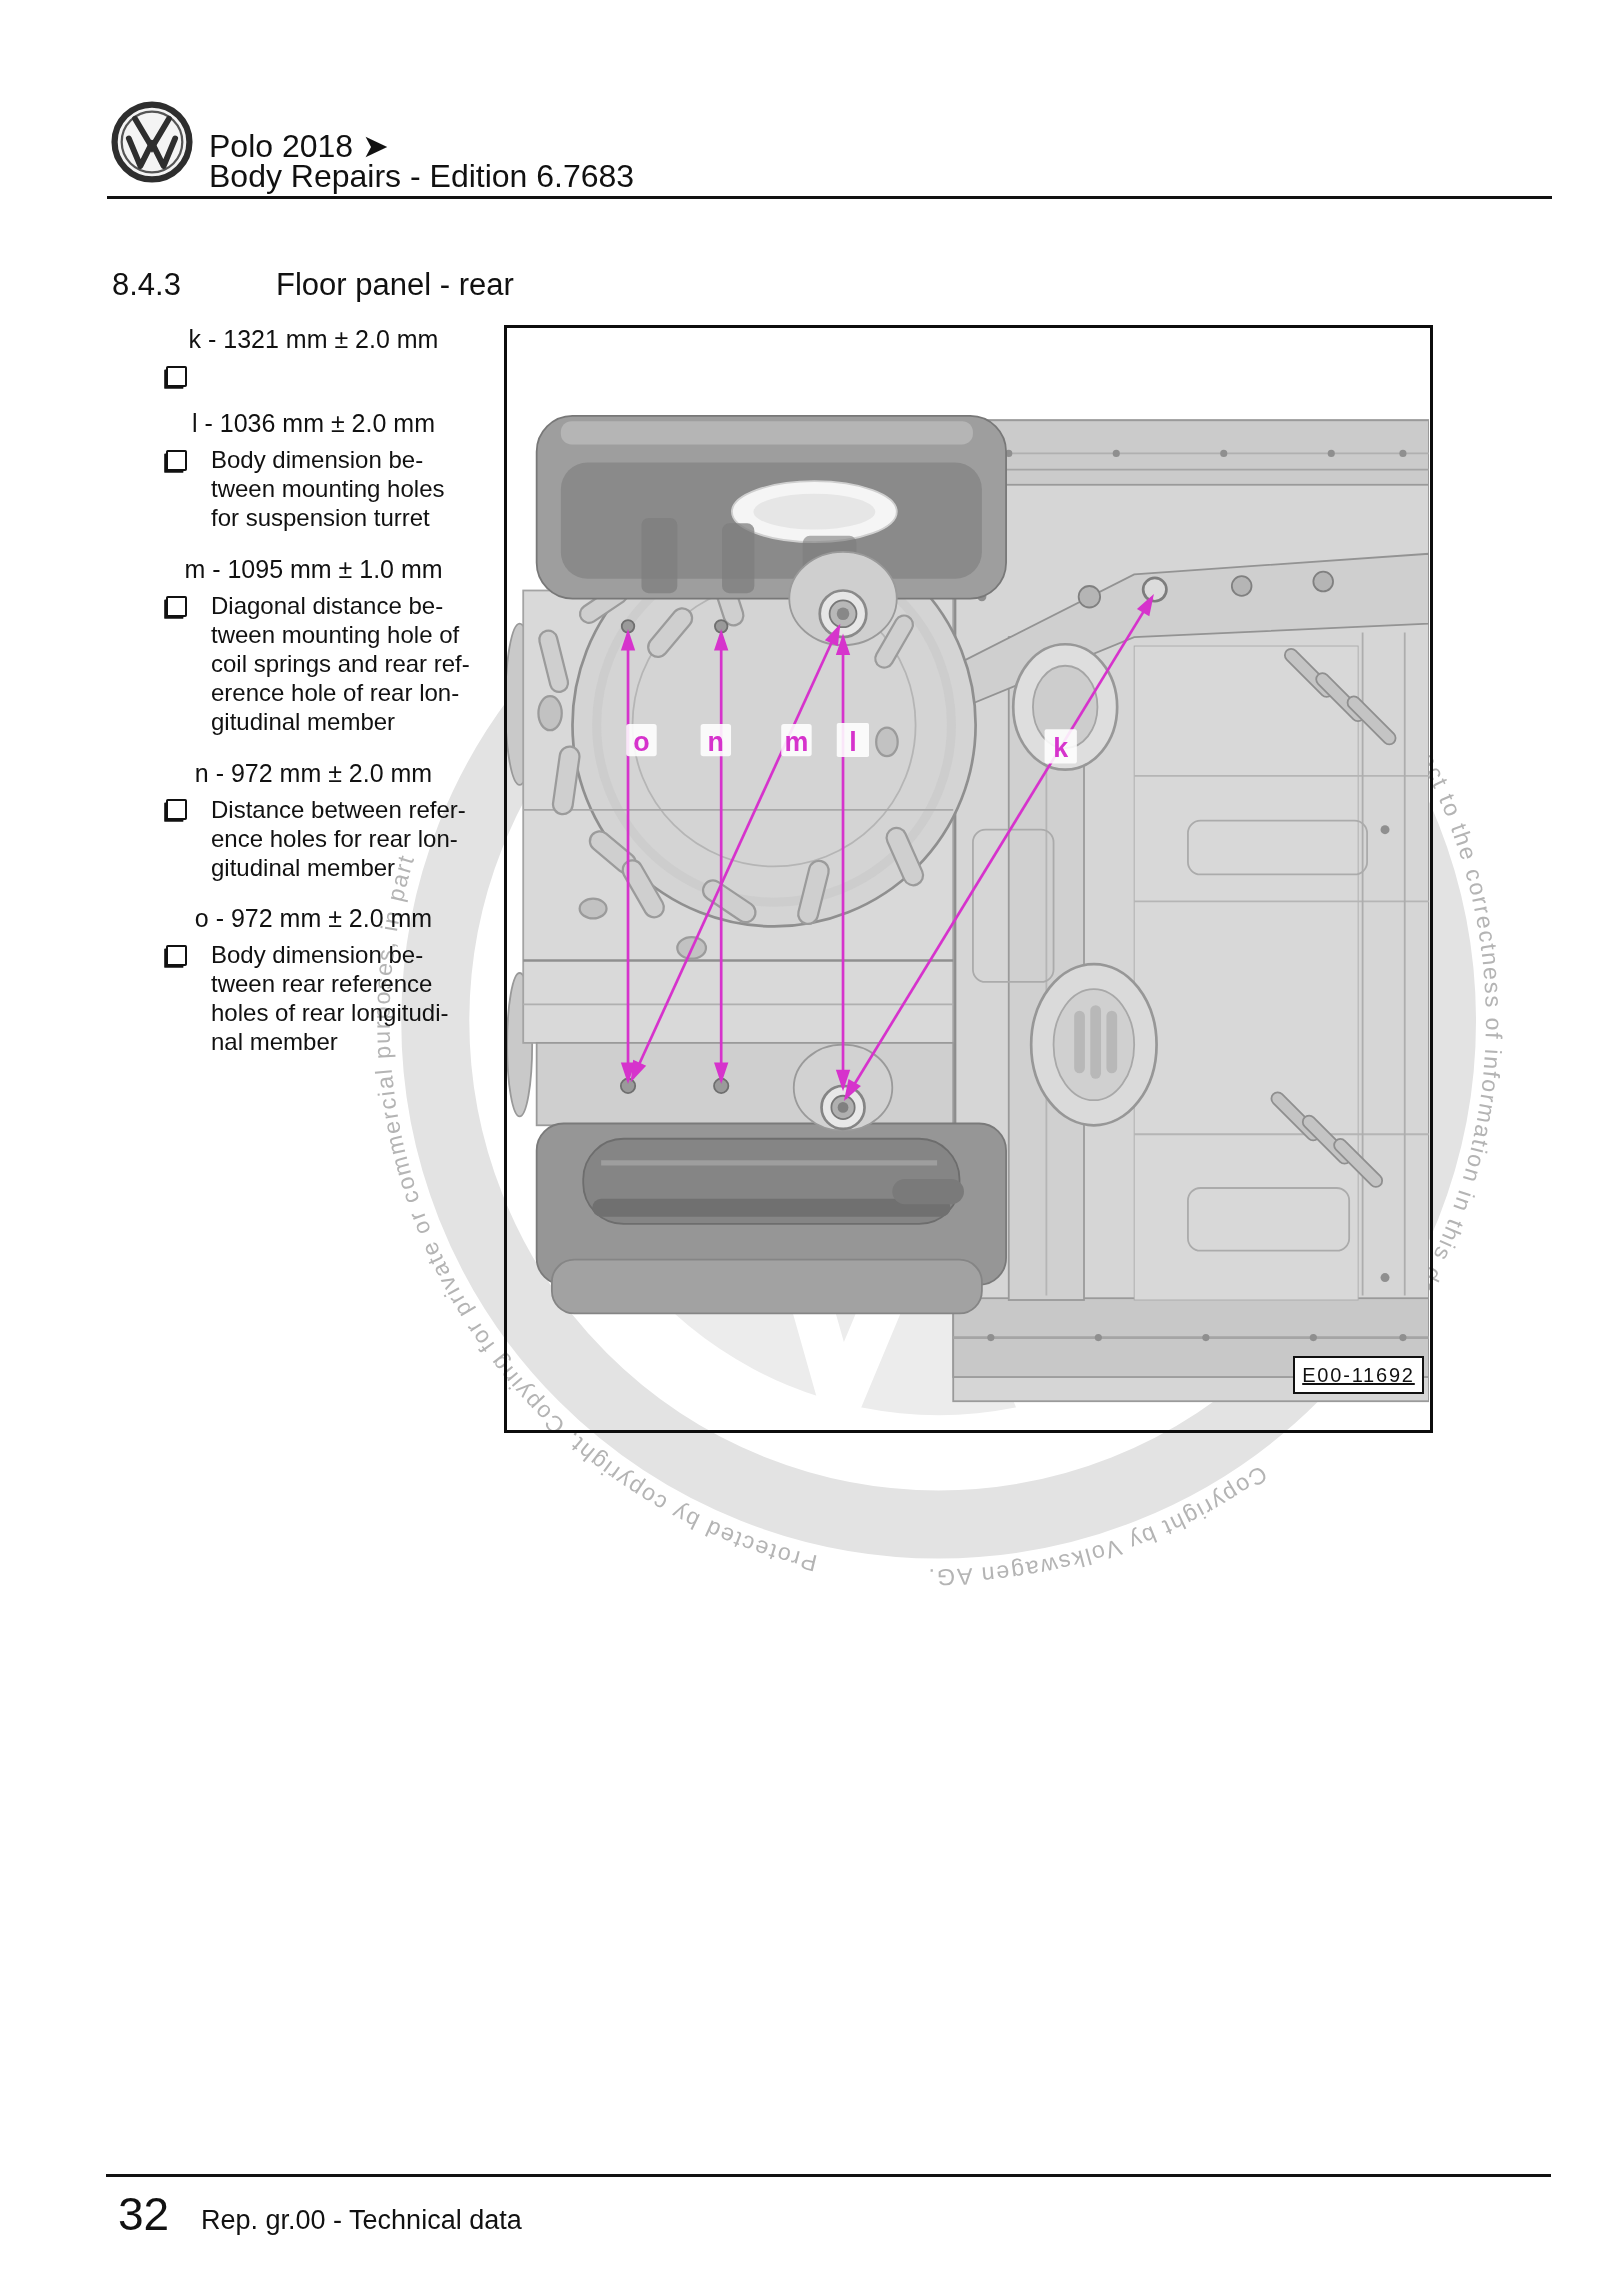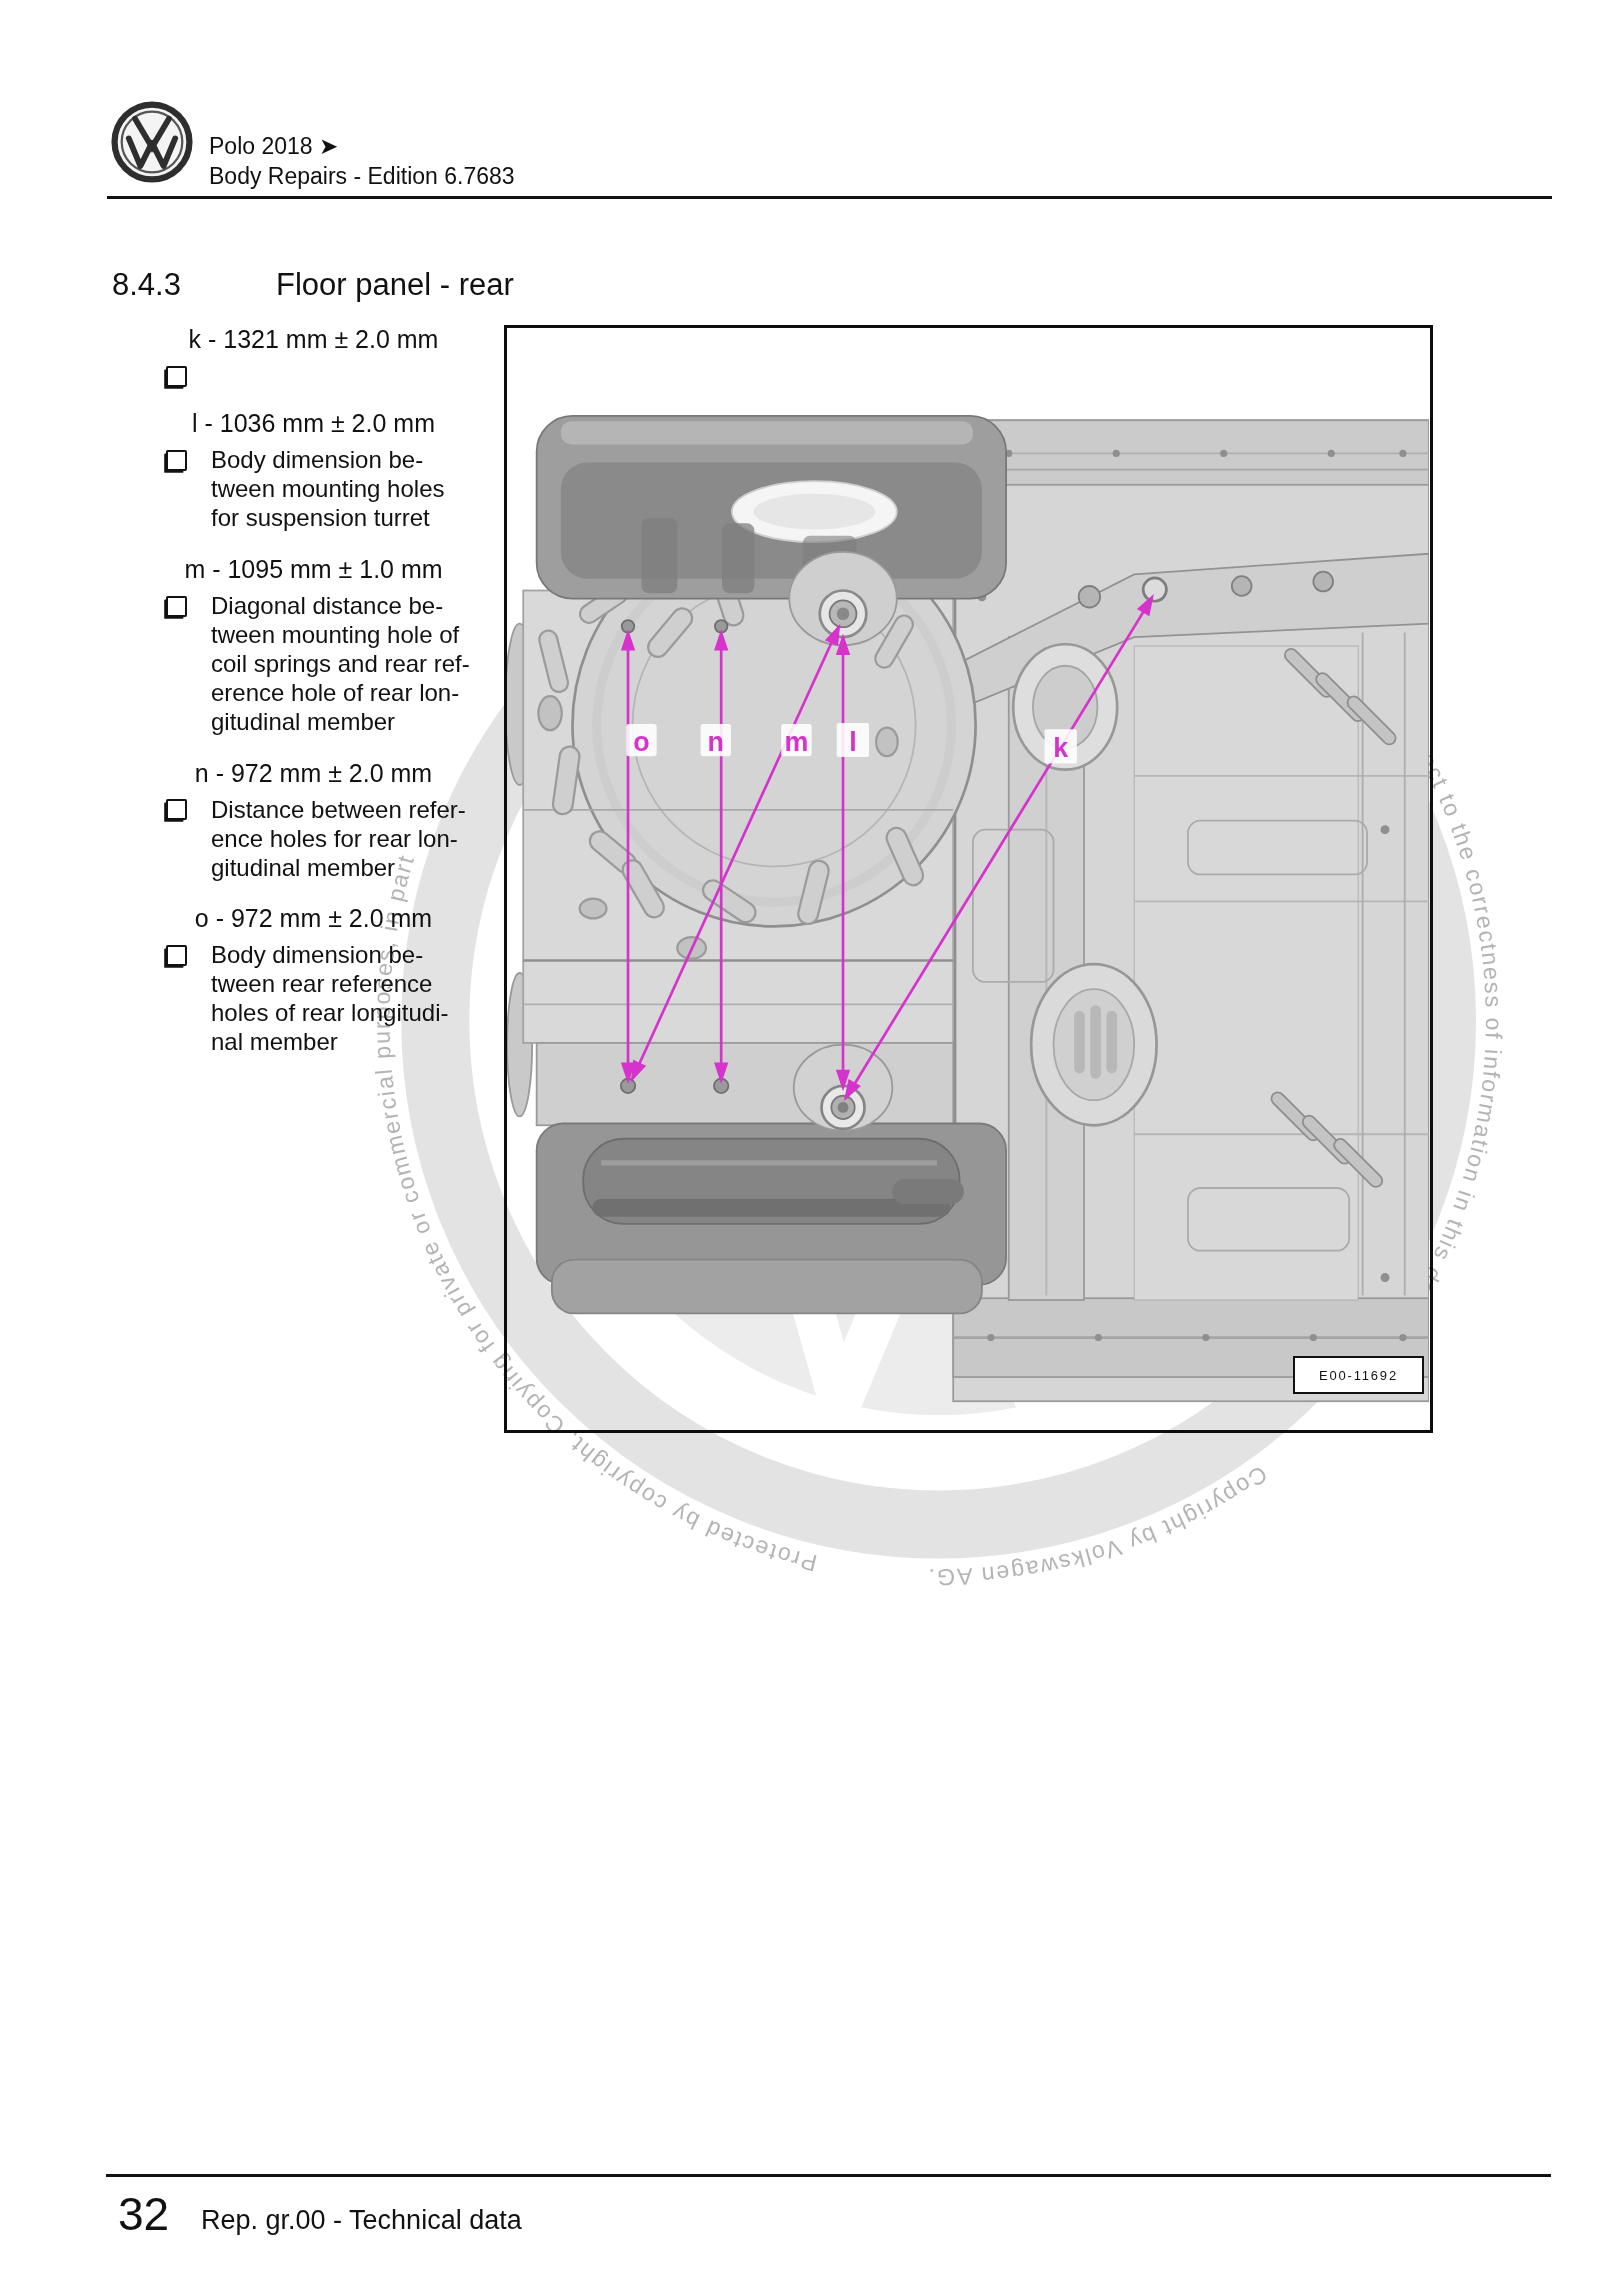--- a/index.html
+++ b/index.html
@@ -5,42 +5,42 @@
   html,body{margin:0;padding:0;background:#ffffff;}
   #page{position:relative;width:1622px;height:2293px;background:#fff;overflow:hidden;
         font-family:"Liberation Sans","DejaVu Sans",sans-serif;color:var(--ink,#111);}
   .abs{position:absolute;}
 
   
   #wm{position:absolute;left:0;top:0;z-index:0;}
 
   
   #vw-logo{left:111px;top:97px;z-index:2;}
-  #hdr-text{left:209px;top:131px;z-index:2;font-size:23px;line-height:30px;}
+  #hdr-text{left:209px;top:131px;z-index:2;font-size:32px;line-height:30px;}
   #hdr-rule{left:107px;top:196px;width:1445px;height:2.7px;background:#111;z-index:2;}
 
   
   #sec{left:112px;top:227px;z-index:2;font-size:31px;margin-top:40px;}
   #sec .num{display:inline-block;width:164px;}
 
   
   #dims{left:112px;top:324px;width:403px;z-index:2;}
   .dim-label{font-size:25px;line-height:30px;margin-bottom:7.2px;text-align:center;}
   .dim-item{display:flex;margin-bottom:21.5px;}
   .cbx{flex:0 0 auto;width:17px;height:17px;border:2.7px solid #111;border-radius:1.8px;
        box-shadow:-2.7px 2.7px 0 -0.9px #111;margin:4.5px 24px 0 54px;background:#fff;}
   .dim-desc{font-size:24px;line-height:29px;white-space:pre-line;}
 
   
   #frame{left:504px;top:325px;width:929px;height:1108px;border:3.6px solid #0d0d0d;
          box-sizing:border-box;z-index:1;background:transparent;}
   #artsvg{position:absolute;left:0;top:0;}
   #figid{position:absolute;left:786px;top:1028px;width:131px;height:38px;border:2.7px solid #111;
-         box-sizing:border-box;background:#fff;font-size:13px;letter-spacing:1.8px;
-         display:flex;align-items:center;justify-content:center;}
+         box-sizing:border-box;background:#fff;font-size:20px;letter-spacing:1.8px;
+         display:flex;align-items:center;justify-content:center;text-decoration:underline;}
 
   
   #ftr-rule{left:106px;top:2174px;width:1445px;height:2.7px;background:#111;z-index:2;}
   #ftr-num{left:118px;top:2187px;font-size:46px;z-index:2;}
   #ftr-label{left:201px;top:2205px;font-size:27px;z-index:2;}
 
   
   .mag-line{stroke:var(--accent,#d633cc);stroke-width:3;fill:none;}
   .mag-head{fill:var(--accent,#d633cc);stroke:none;}
   .mag-label{fill:var(--accent,#d633cc);font-size:30px;font-weight:bold;text-anchor:middle;

